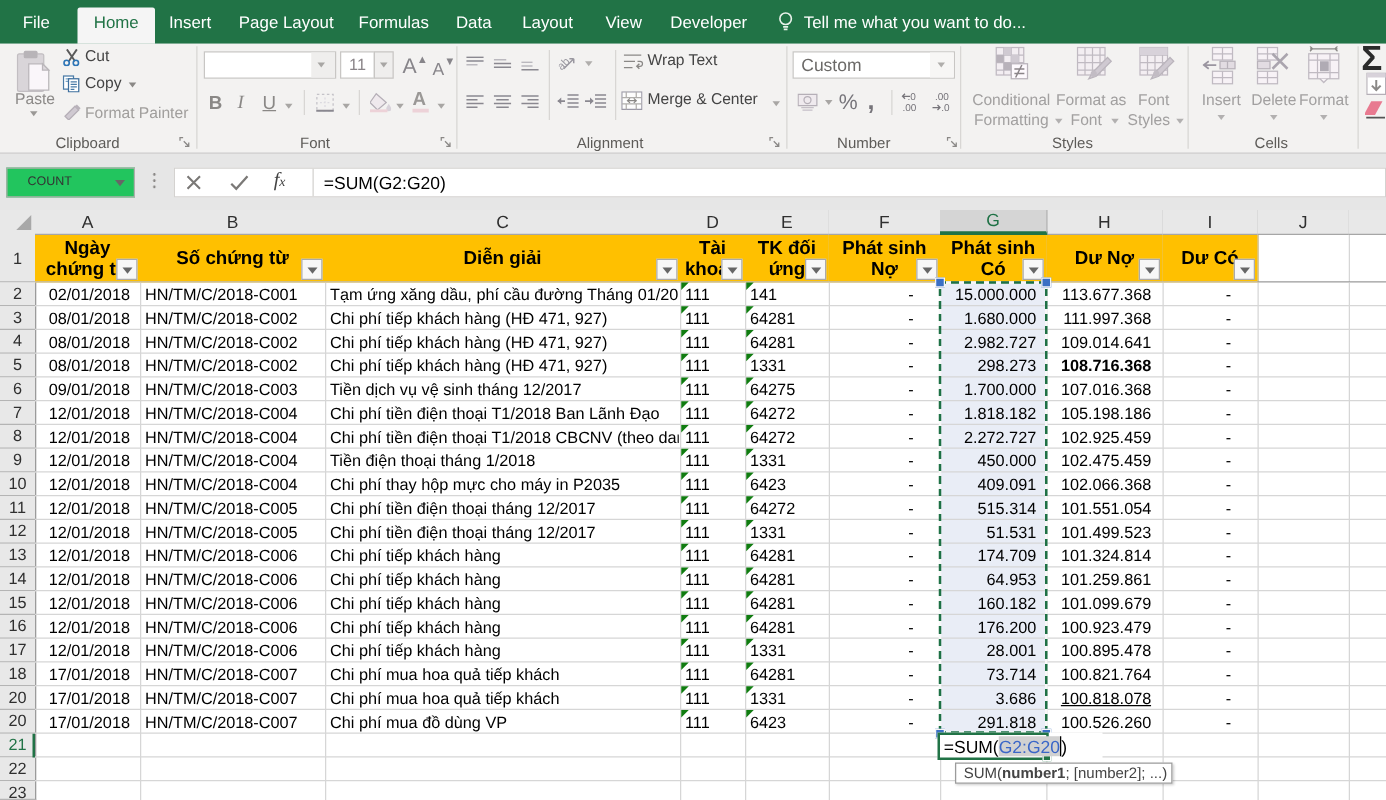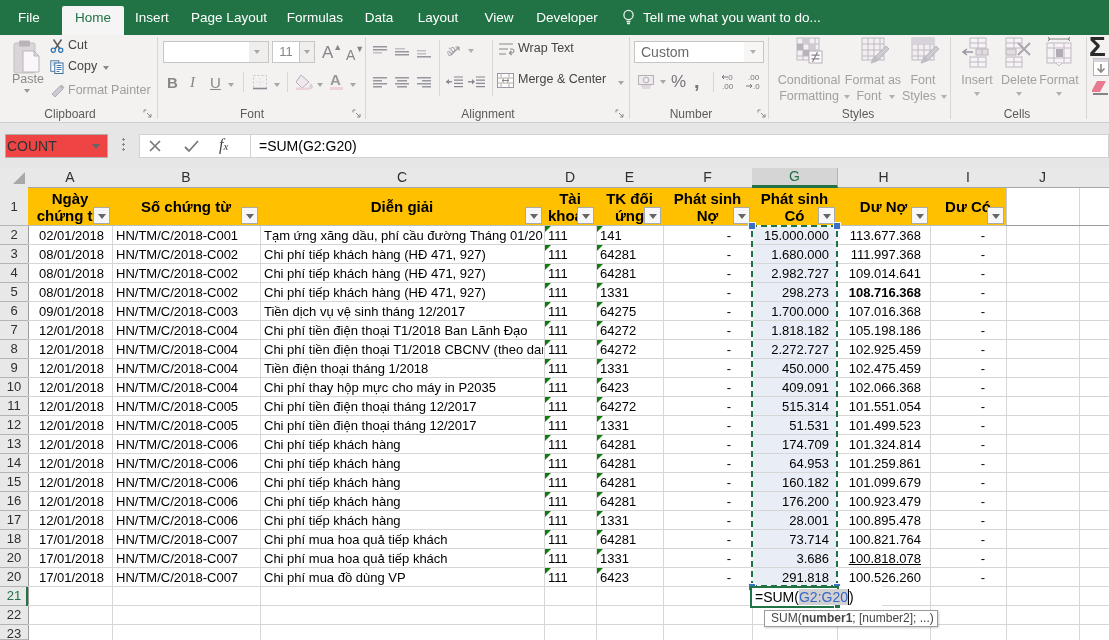--- a/index.html
+++ b/index.html
@@ -305,21 +305,21 @@
 <div class="ab" style="left:1089px;top:31px;font-size:28px;font-weight:bold;color:#2b2b2b;">Σ</div>
 <div class="ab" style="left:1093px;top:58px;width:18px;height:18px;"><svg width="16" height="18" viewBox="0 0 16 18">
       <rect x="0.5" y="0.5" width="15" height="17" fill="#fff" stroke="#b5afb7"></rect>
       <rect x="0.5" y="0.5" width="15" height="3.5" fill="#d8d2da"></rect>
       <path d="M8 6v8M4.5 10.5L8 14l3.5-3.5" stroke="#8a8886" stroke-width="1.6" fill="none"></path>
     </svg></div>
 <div class="ab" style="left:1092px;top:80px;width:17px;height:16px;"><svg width="17" height="16" viewBox="0 0 17 16">
       <path d="M5 1h9l-6 11H-1z" fill="#e87a90"></path>
       <path d="M1 14h15" stroke="#555" stroke-width="1.4"></path>
     </svg></div>
-<div class="ab" style="left:5px;top:134px;width:103px;height:24px;background:#ef4444;border:1px solid #b0aeac;font-size:14px;color:#333;line-height:22px;padding-left:1px;">COUNT</div>
+<div class="ab" style="left:5px;top:134px;width:103px;height:24px;background:#22c55e;border:1px solid #b0aeac;font-size:10px;color:#333;line-height:22px;padding-left:16px;">COUNT</div>
 <div class="ab" style="left:92px;top:144px;width:0;height:0;border-left:4px solid transparent;border-right:4px solid transparent;border-top:5px solid #666;"></div>
 <div class="ab" style="left:122px;top:137px;width:3px;height:15px;background-image:radial-gradient(circle,#8a8886 1px,transparent 1.2px);background-size:3px 5px;"></div>
 <div class="ab" style="left:139px;top:134px;width:970px;height:24px;background:#fff;border:1px solid #d4d2d0;"></div>
 <div class="ab" style="left:148px;top:139px;width:14px;height:14px;"><svg width="14" height="14" viewBox="0 0 14 14">
       <path d="M2 2l10 10M12 2L2 12" stroke="#7b7977" stroke-width="1.7"></path>
     </svg></div>
 <div class="ab" style="left:184px;top:139px;width:15px;height:14px;"><svg width="15" height="14" viewBox="0 0 15 14">
       <path d="M1 8l4 4L14 2" stroke="#7b7977" stroke-width="1.8" fill="none"></path>
     </svg></div>
 <div class="ab" style="left:219px;top:136px;font-size:16px;font-style:italic;font-family:&quot;Liberation Serif&quot;,serif;color:#444;">f<span style="font-size:11px;">x</span></div>

